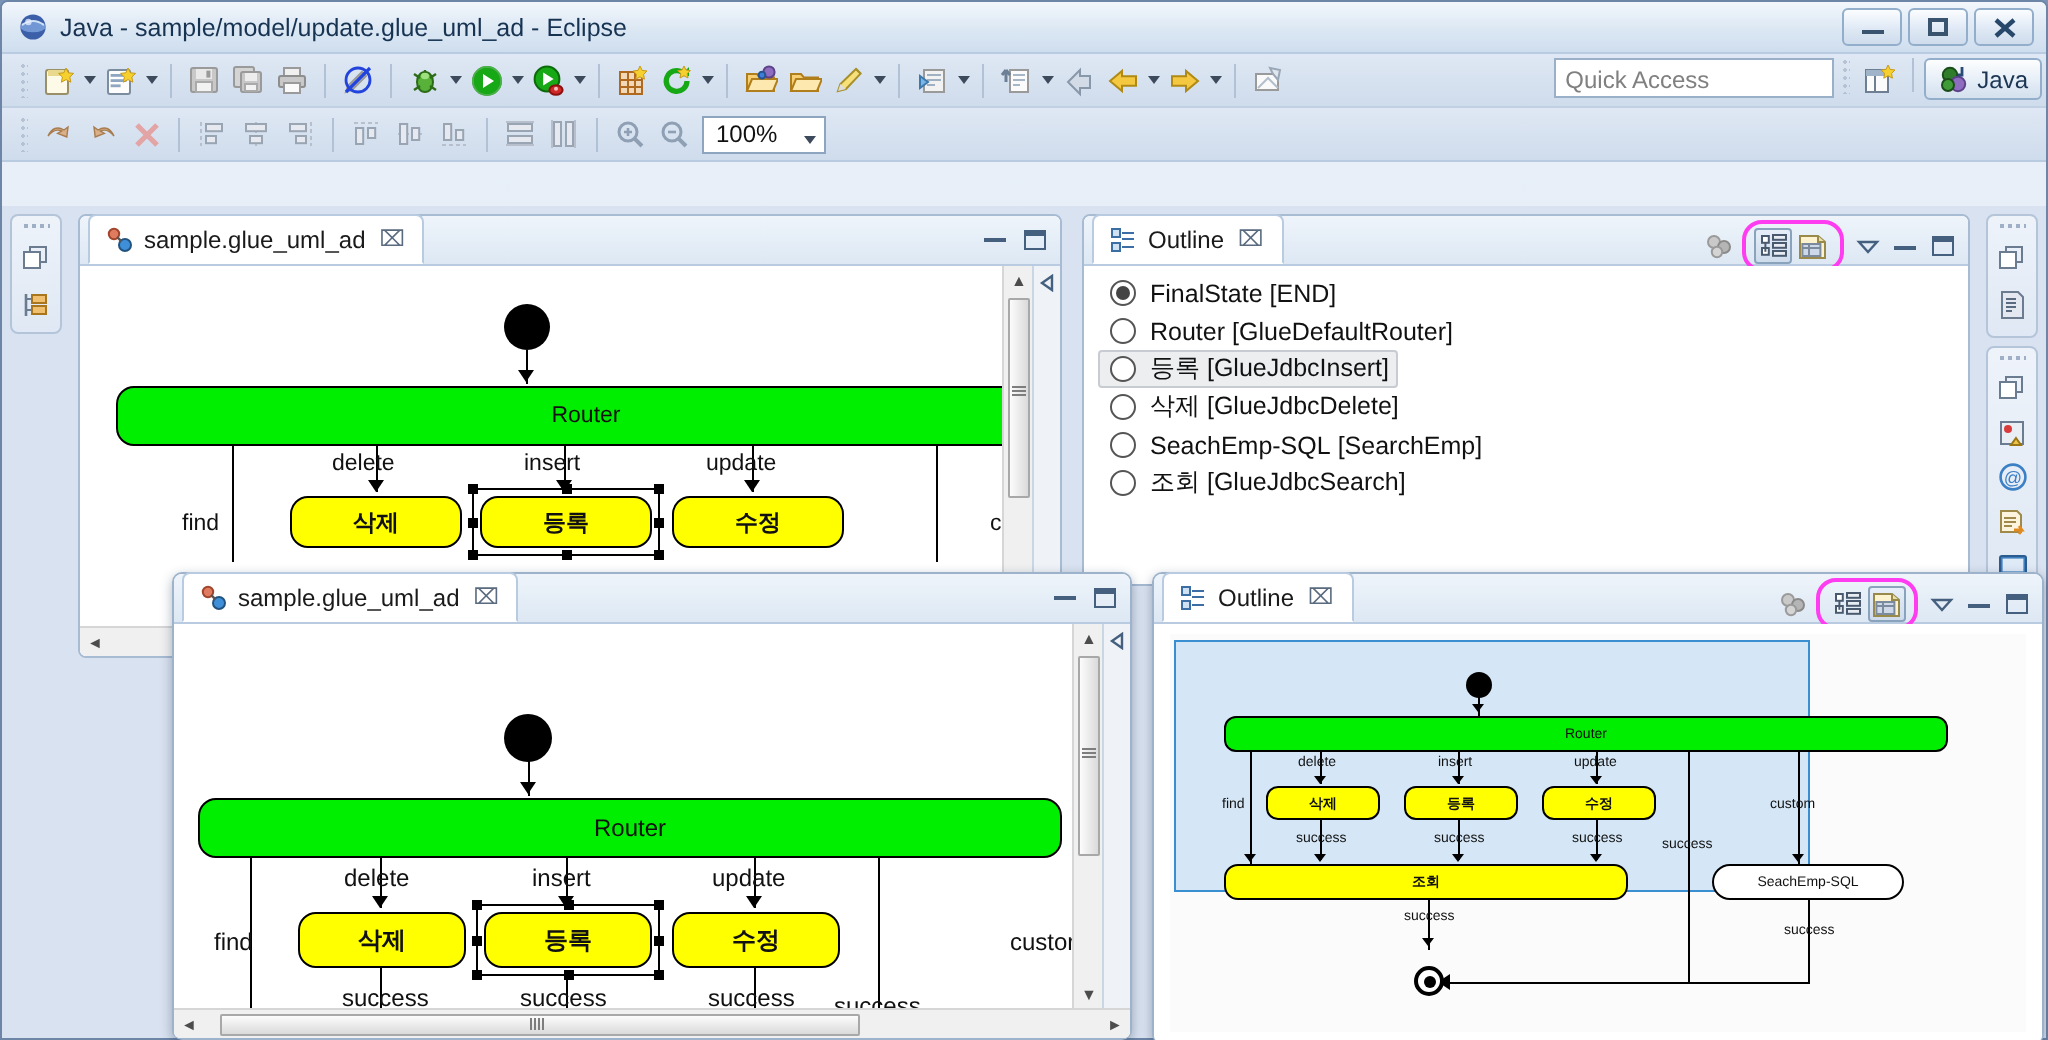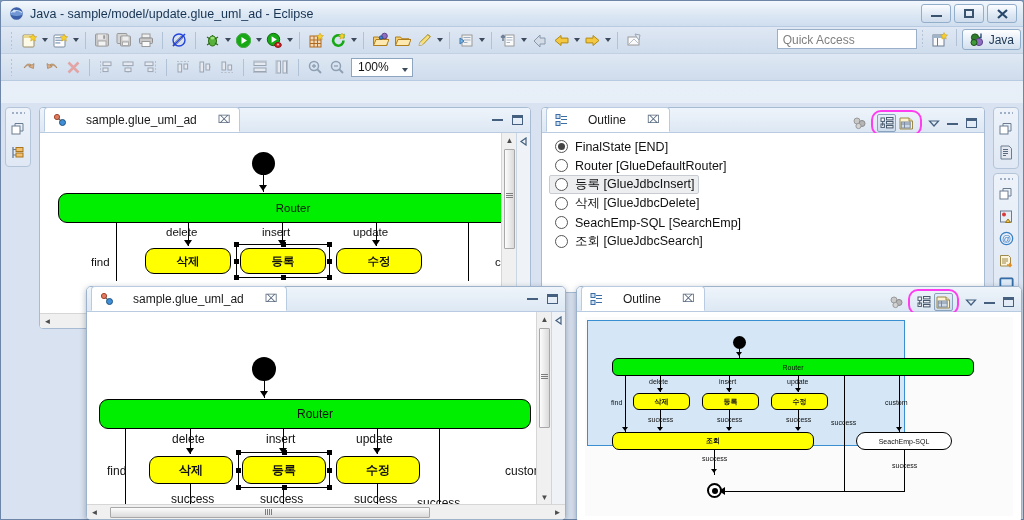--- a/index.html
+++ b/index.html
@@ -101,21 +101,21 @@
     position:absolute; background:#fff;
     border:1px solid #a7bbd2; border-radius:4px;
   }
   .part-tabrow {
     position:relative; height:25px;
     background:linear-gradient(#eef4fa,#dde8f4);
     border-bottom:1px solid #b9cbe0; border-radius:3px 3px 0 0;
     display:flex; align-items:flex-end;
   }
   .tab {
-    height:25px; display:flex; align-items:center; gap:19px;
+    height:25px; display:flex; align-items:center; gap:5px;
     padding:0 9px 0 8px;
     background:#fff;
     border:1px solid #b9cbe0; border-bottom:1px solid #fff;
     border-radius:4px 4px 0 0; margin-left:4px;
     font-size:12px; color:#1a1a1a; white-space:nowrap;
   }
   .tab .xglyph { color:#5a6b80; font-size:11px; margin-left:2px; }
   .part-ctrls { position:absolute; right:5px; top:4px;
      display:flex; align-items:center; gap:5px; }
   .ctrl { width:15px; height:15px; display:flex; align-items:center;

